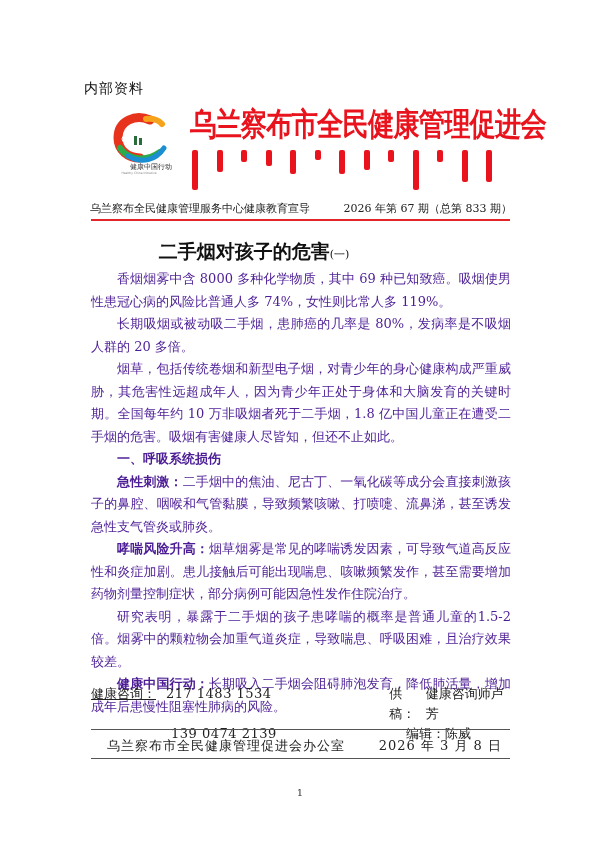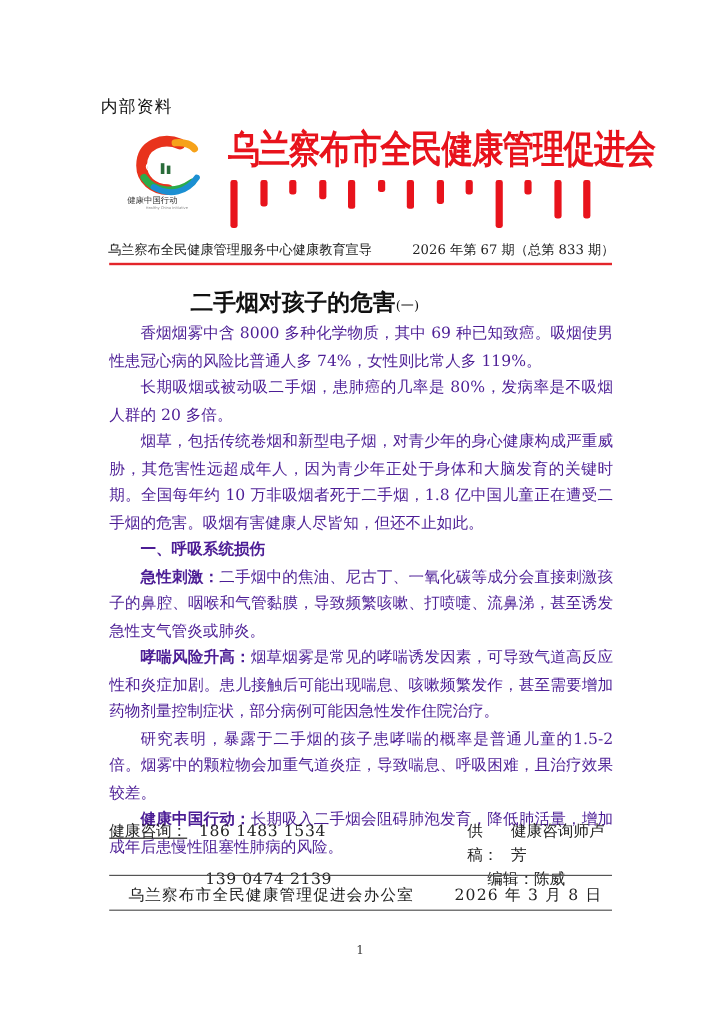--- a/index.html
+++ b/index.html
@@ -2,21 +2,21 @@
 <html><head>
 <meta charset="utf-8">
 <style>
   html, body { margin: 0; padding: 0; background: #ffffff; }
   body { width: 600px; height: 847px; position: relative; overflow: hidden;
          font-family: "DejaVu Serif", "Liberation Serif", serif; color: #222; }
   .abs { position: absolute; }
   .internal { left: 84px; top: 80px; font-family: "DejaVu Sans", "Liberation Sans", sans-serif;
               font-size: 14px; color: #111; letter-spacing: 1px; }
   .logo { left: 106px; top: 112px; width: 66px; height: 64px; }
-  .logo-caption { left: 106px; top: 162px; width: 66px; text-align: left;
+  .logo-caption { left: 106px; top: 162px; width: 66px; text-align: right;
                   font-family: "DejaVu Sans", "Liberation Sans", sans-serif; font-size: 7px; color: #333; }
   .logo-sub { left: 106px; top: 171px; width: 66px; text-align: center;
               font-family: "DejaVu Sans", sans-serif; font-size: 3px; color: #888; }
   .org-title { left: 190px; top: 103px; font-size: 32px; color: #e8131c; font-weight: bold;
                letter-spacing: -1px; white-space: nowrap;
                font-family: "DejaVu Serif", "Liberation Serif", serif; transform: scaleX(0.82); transform-origin: left top; }
   .mongol { left: 192px; top: 150px; width: 300px; height: 40px; display: flex; justify-content: space-between; }
   .mongol span { display: block; width: 6px; background: #e8131c; border-radius: 2px; }
   .pub-line { left: 90px; top: 201px; width: 422px; display: flex; justify-content: space-between;
               font-size: 11px; color: #222; white-space: nowrap; }
@@ -90,21 +90,21 @@
   <p class="heading">一、呼吸系统损伤</p>
   <p><b>急性刺激：</b><span>二手烟中的焦油、尼古丁、一氧化碳等成分会直接刺激孩子的鼻腔、咽喉和气管黏膜，导致频繁咳嗽、打喷嚏、流鼻涕，甚至诱发急性支气管炎或肺炎。</span></p>
   <p><b>哮喘风险升高：</b><span>烟草烟雾是常见的哮喘诱发因素，可导致气道高反应性和炎症加剧。患儿接触后可能出现喘息、咳嗽频繁发作，甚至需要增加药物剂量控制症状，部分病例可能因急性发作住院治疗。</span></p>
   <p><span>研究表明，暴露于二手烟的孩子患哮喘的概率是普通儿童的1.5-2 倍。烟雾中的颗粒物会加重气道炎症，导致喘息、呼吸困难，且治疗效果较差。</span></p>
   <p><b>健康中国行动：</b><span>长期吸入二手烟会阻碍肺泡发育，降低肺活量，增加成年后患慢性阻塞性肺病的风险。</span></p>
 </div>
 
 <div class="abs contact">
   <div class="row">
     <span class="lbl">健康咨询：</span>
-    <span class="val">186 1483 1534</span>
+    <span class="val">217 1483 1534</span>
     <span class="right">供稿：</span>
     <span>健康咨询师卢芳</span>
   </div>
   <div class="row">
     <span class="lbl"></span>
     <span class="val">139 0474 2139</span>
     <span class="right">编辑：</span>
     <span>陈威</span>
   </div>
 </div>

